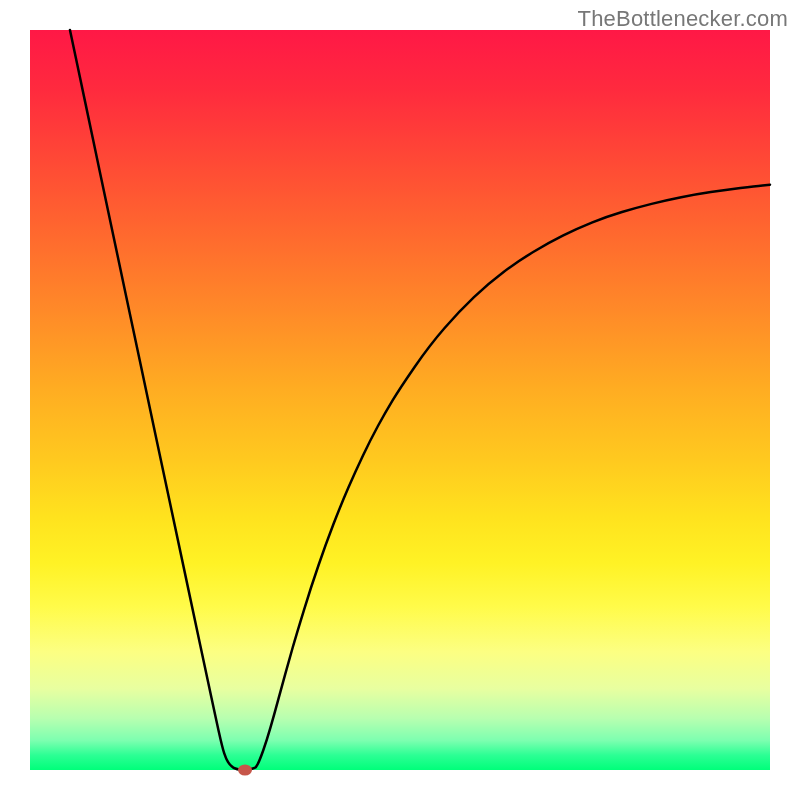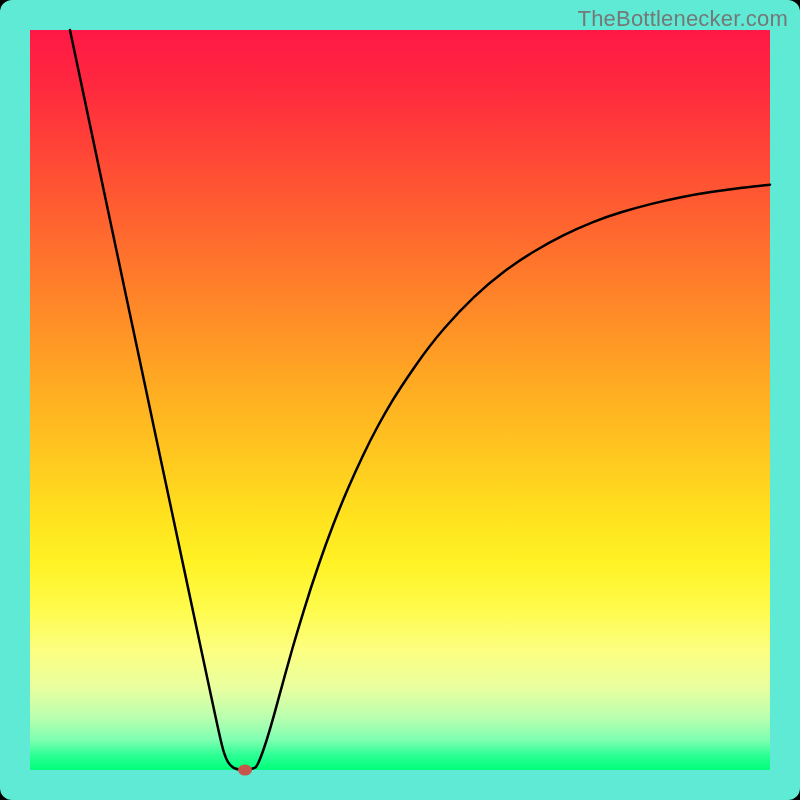--- a/index.html
+++ b/index.html
@@ -8,22 +8,21 @@
     width: 800px;
     height: 800px;
     background: #000;
     font-family: Arial, Helvetica, sans-serif;
     overflow: hidden;
   }
   .stage {
     position: relative;
     width: 800px;
     height: 800px;
-    background: #5eead4;
-    border-radius: 12px;
+    background: #ffffff;
   }
   .plot-area {
     position: absolute;
     left: 30px;
     top: 30px;
     width: 740px;
     height: 740px;
     background: linear-gradient(to bottom,
       #ff1846 0%,
       #ff2a3e 8%,

